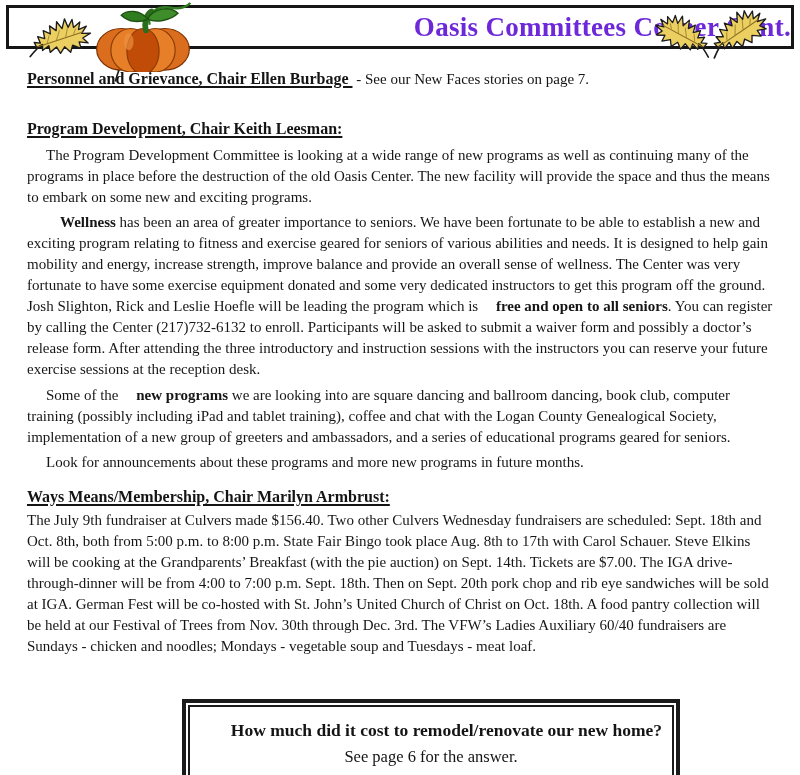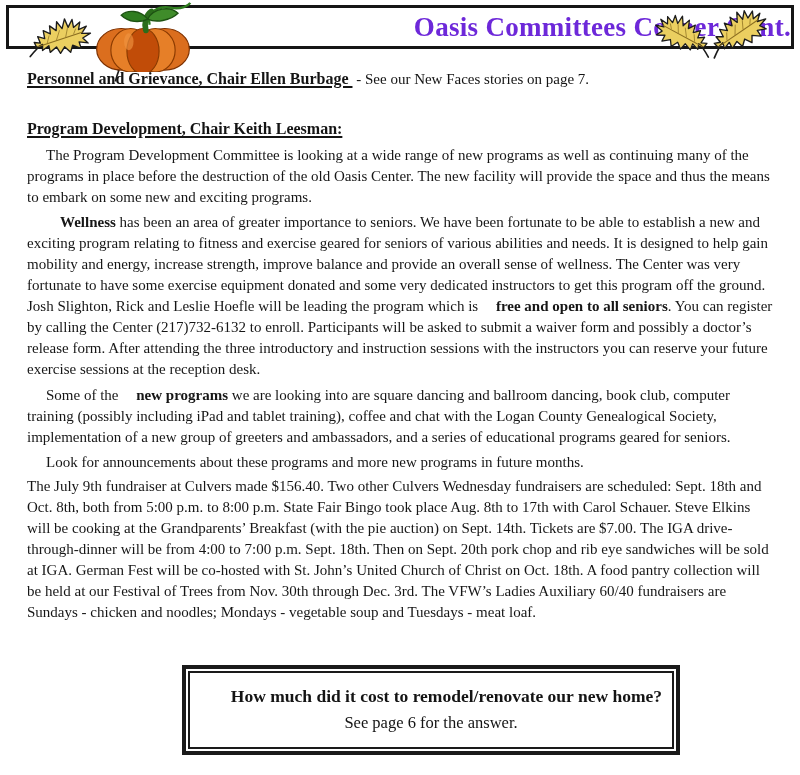--- a/index.html
+++ b/index.html
@@ -137,20 +137,21 @@
     <h2 class="sec-heading sec-heading-program"><span class="hu">Program Development, Chair Keith Leesman:</span></h2>
 
     <p class="para indent p-first"><span>The Program Development Committee is looking at a wide range of new programs as well as continuing many of the programs in place before the destruction of the old Oasis Center.  The new facility will provide the space and thus the means to embark on some new and exciting programs.</span></p>
 
     <p class="para indent p-next"><span class="b">Wellness</span><span> has been an area of greater importance to seniors.  We have been fortunate to be able to establish a new and exciting program relating to fitness and exercise geared for seniors of various abilities and needs.  It is designed to help gain mobility and energy, increase strength, improve balance and provide an overall sense of wellness.  The Center was very fortunate to have some exercise equipment donated and some very dedicated instructors to get this program off the ground.  Josh Slighton, Rick and Leslie Hoefle will be leading the program which is </span><span class="b">free and open to all seniors</span><span>.  You can register by calling the Center (217)732-6132 to enroll.  Participants will be asked to submit a waiver form and possibly a doctor’s release form.  After attending the three introductory and instruction sessions with the instructors you can reserve your future exercise sessions at the reception desk.</span></p>
 
     <p class="para indent p-some"><span>Some of the </span><span class="b">new programs</span><span> we are looking into are square dancing and ballroom dancing, book club, computer training (possibly including iPad and tablet training), coffee and chat with the Logan County Genealogical Society, implementation of a new group of greeters and ambassadors, and a series of educational programs geared for seniors.</span></p>
 
     <p class="para indent p-look"><span>Look for announcements about these programs and more new programs in future months.</span></p>
 
+    <h2 class="sec-heading sec-heading-ways"><span class="hu">Ways Means/Membership, Chair Marilyn Armbrust:</span></h2>
 
     <p class="para p-ways"><span>The July 9th fundraiser at Culvers made $156.40.  Two other Culvers Wednesday fundraisers are scheduled:  Sept. 18th and Oct. 8th, both from 5:00 p.m. to 8:00 p.m.  State Fair Bingo took place Aug. 8th to 17th with Carol Schauer.  Steve Elkins will be cooking at the Grandparents’ Breakfast (with the pie auction) on Sept. 14th.  Tickets are $7.00.  The IGA drive-through-dinner will be from 4:00 to 7:00 p.m. Sept. 18th.  Then on Sept. 20th pork chop and rib eye sandwiches will be sold at IGA.  German Fest will be co-hosted with St. John’s United Church of Christ on Oct. 18th.  A food pantry collection will be held at our Festival of Trees from Nov. 30th through Dec. 3rd.  The VFW’s Ladies Auxiliary 60/40 fundraisers are Sundays - chicken and noodles; Mondays - vegetable soup and Tuesdays - meat loaf.</span></p>
 
     <div class="trivia-outer">
       <div class="trivia-inner">
         <div class="trivia-question">How much did it cost to remodel/renovate our new home?</div>
         <div class="trivia-note">See page 6 for the answer.</div>
       </div>
     </div>
 

